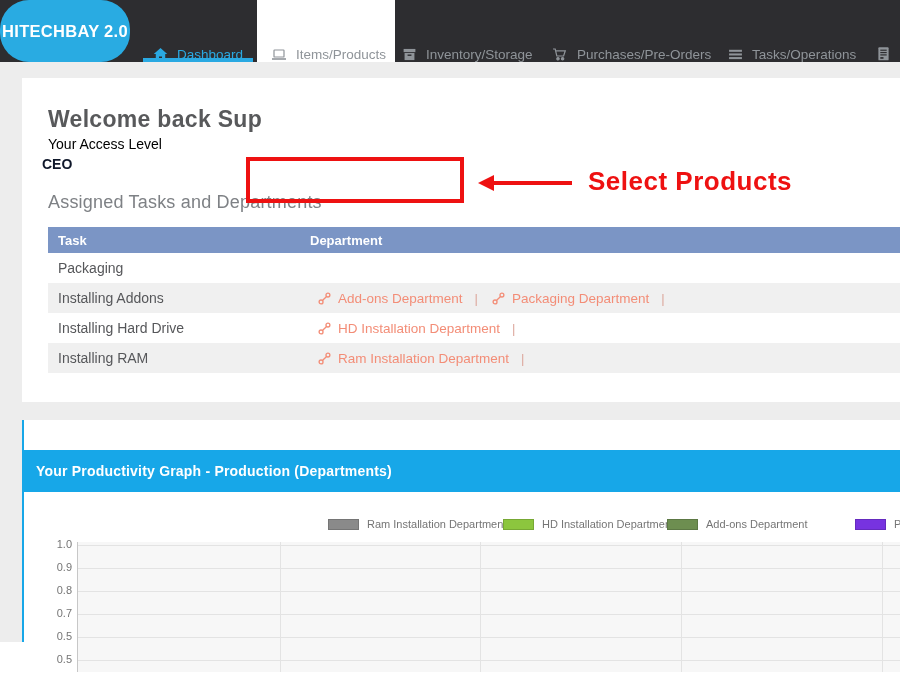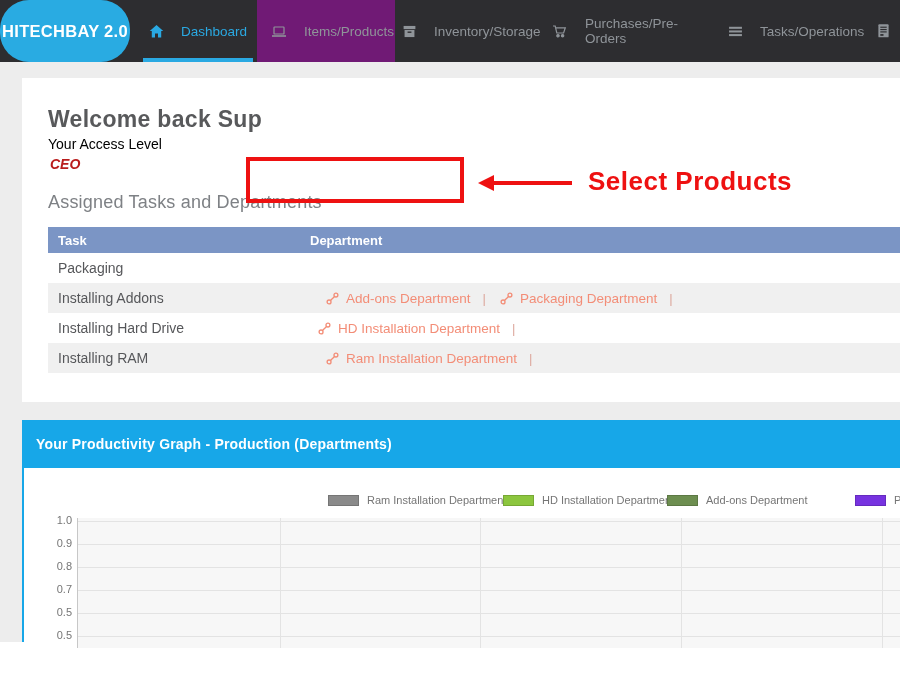--- a/index.html
+++ b/index.html
@@ -4,58 +4,58 @@
 <style>
   * { margin:0; padding:0; box-sizing:border-box; }
   body { background:#fff; font-family:"Liberation Sans", sans-serif; }
   #root { position:relative; width:900px; height:675px; background:#fff; overflow:hidden; }
 
   
   .navbar { position:absolute; left:0; top:0; width:900px; height:62px; background:#2d2d30; }
   .logo { position:absolute; left:0; top:0; width:130px; height:62px; background:#29abe2;
           color:#fff; font-size:16.5px; font-weight:700; letter-spacing:.3px;
           display:flex; align-items:center; justify-content:center;border-radius:29px; }
-  .nav-item { position:absolute; top:0; height:62px; display:flex; align-items:center;
-              color:#8f9499; font-size:13.5px; cursor:pointer;gap:8px; }
+  .nav-item { position:absolute; top:0; height:62px; display:flex; align-items:flex-end;
+              color:#8f9499; font-size:13.5px; cursor:pointer; }
   .nav-item .ic { display:inline-flex; margin-right:9px; }
   .nav-item svg { display:block; }
   .ni-dashboard { left:143px; width:110px; color:#2aa9e2; justify-content:center; }
   .ni-dashboard .underline { position:absolute; left:0; bottom:0; width:110px; height:4px; background:#2aa9e2; }
-  .ni-items { left:257px; width:138px; background:#701a75; padding-left:14px; }
+  .ni-items { left:257px; width:138px; background:#ffffff; padding-left:14px; }
   .ni-inventory { left:402px; width:146px; }
   .ni-purchases { left:552px; width:166px; }
   .ni-tasks { left:728px; width:134px; }
   .ni-ledger { left:876px; width:24px; }
 
   
   .page { position:absolute; left:0; top:62px; width:900px; height:580px; background:#ededed; }
 
   
   .card { position:absolute; left:22px; top:16px; width:878px; height:324px; background:#fff; }
   .welcome { position:absolute; left:26px; top:28px; font-size:23px; font-weight:700; color:#58595b; letter-spacing:.3px; }
   .access-label { position:absolute; left:26px; top:58px; font-size:14px; color:#000000; }
-  .access-value { position:absolute; left:28px; top:78px; font-size:14px; font-weight:700; color:#b91c1c;font-style:italic; }
+  .access-value { position:absolute; left:20px; top:78px; font-size:14px; font-weight:700; color:#0f172a; }
   .section-title { position:absolute; left:26px; top:114px; font-size:18px; color:#7e8185; letter-spacing:.2px; }
 
   .table { position:absolute; left:26px; top:149px; right:0; }
   .thead { display:flex; height:26px; background:#7b95c5; color:#fff; font-size:13px; font-weight:700; align-items:center; }
   .th-task { width:262px; padding-left:10px; }
   .th-dept { flex:1; }
   .trow { display:flex; height:30px; align-items:center; font-size:14px; color:#56575a; }
-  .trow.alt { background:#f0f0f0;gap:8px; }
+  .trow.alt { background:#f0f0f0; }
   .td-task { width:262px; padding-left:10px; }
   .td-dept { flex:1; display:flex; align-items:center; padding-left:8px; }
   .dept-link { color:#f38d77; font-size:13.5px; display:inline-flex; align-items:center; cursor:pointer; }
   .dept-link .ic { display:inline-flex; margin-right:7px; }
   .pipe { color:#dca79c; margin:0 14px 0 12px; font-size:13px; }
 
   
   .panel { position:absolute; left:22px; top:358px; width:878px; height:222px; background:#fff; border-left:2px solid #17a7e8; }
-  .panel-header { height:48px; background:#17a7e8; color:#fff; font-size:14px; font-weight:700;
-                  display:flex; align-items:center; padding-left:12px; letter-spacing:.2px; }
+  .panel-header { height:42px; background:#17a7e8; color:#fff; font-size:14px; font-weight:700;
+                  display:flex; align-items:center; padding-left:12px; letter-spacing:.2px;margin-top:30px; }
   .panel-body { position:relative; height:180px; background:#fff; overflow:hidden; }
 
   .legend-item { position:absolute; top:26px; display:flex; align-items:center; white-space:nowrap; }
   .legend-item .swatch { width:31px; height:11px; margin-right:8px; border:1px solid rgba(0,0,0,.15); }
   .legend-item .lbl { font-size:11px; color:#757575; }
   .li-0 { left:304px; } .li-1 { left:479px; } .li-2 { left:643px; } .li-3 { left:831px; }
 
   .plot-bg { position:absolute; left:53px; top:50px; width:825px; height:130px; background:#f7f7f7; }
   .hgrid { position:absolute; left:53px; width:825px; height:1px; background:#e3e3e3; }
   .hg-0{top:53px;} .hg-1{top:76px;} .hg-2{top:99px;} .hg-3{top:122px;} .hg-4{top:145px;} .hg-5{top:168px;}

